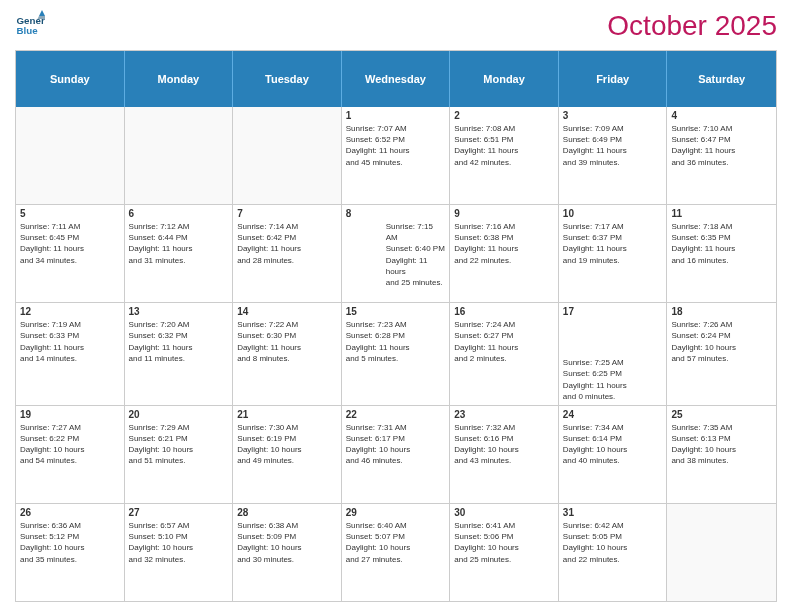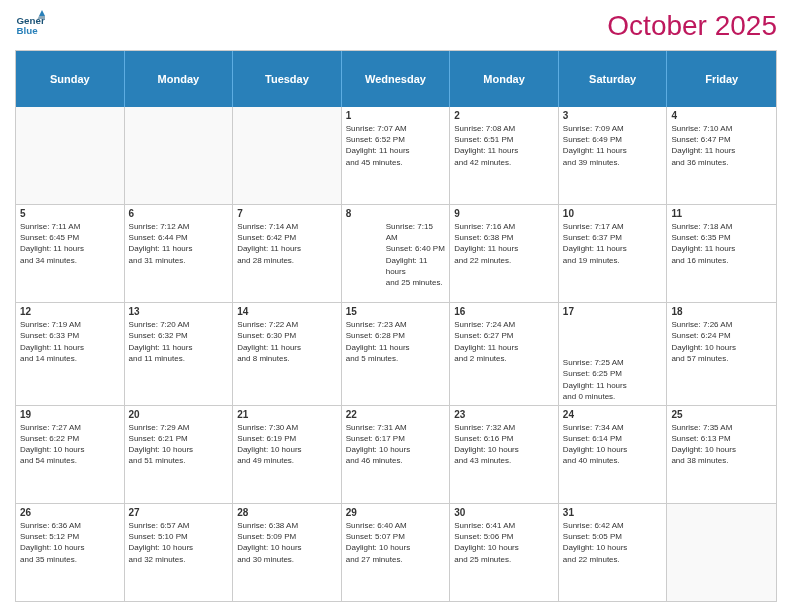--- a/index.html
+++ b/index.html
@@ -116,22 +116,22 @@
     </div>
   </div>
 
   <div class="calendar">
     <div class="cal-header">
     <div class="cal-header-cell">Sunday</div>
         <div class="cal-header-cell">Monday</div>
         <div class="cal-header-cell">Tuesday</div>
         <div class="cal-header-cell">Wednesday</div>
         <div class="cal-header-cell">Monday</div>
+        <div class="cal-header-cell">Friday</div>
         <div class="cal-header-cell">Saturday</div>
-        <div class="cal-header-cell">Friday</div>
       </div>
     <div class="cal-body">
     <div class="cal-row">
           <div class="cal-cell empty"></div>
           <div class="cal-cell empty"></div>
           <div class="cal-cell empty"></div>
           <div class="cal-cell">
             <div class="day-num">1</div>
             <div class="cell-info" style="white-space: pre-line;">Sunrise: 7:07 AM
 Sunset: 6:52 PM

